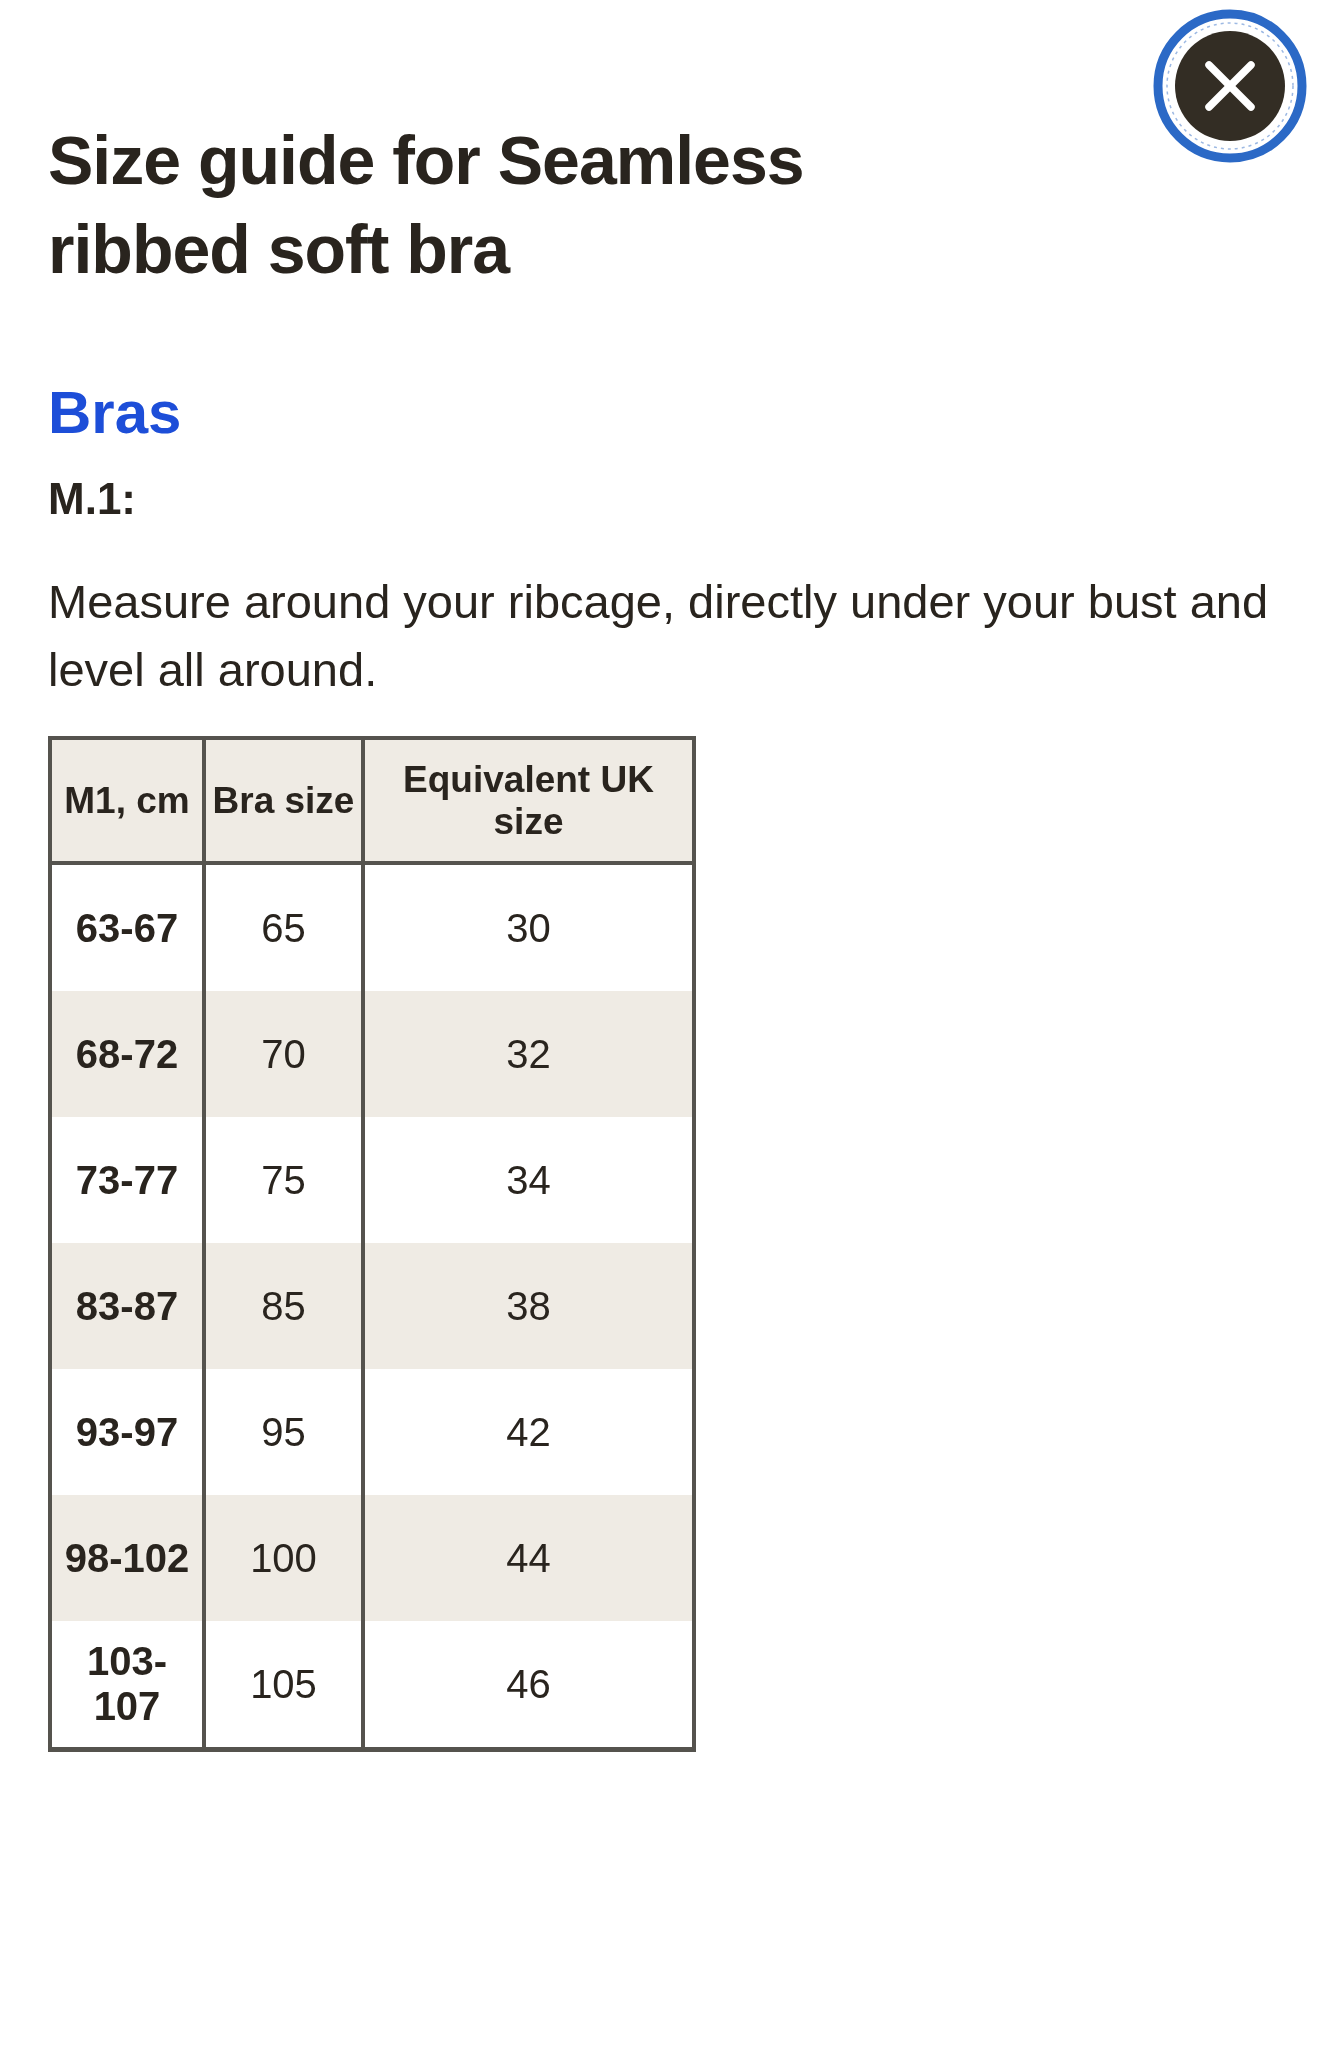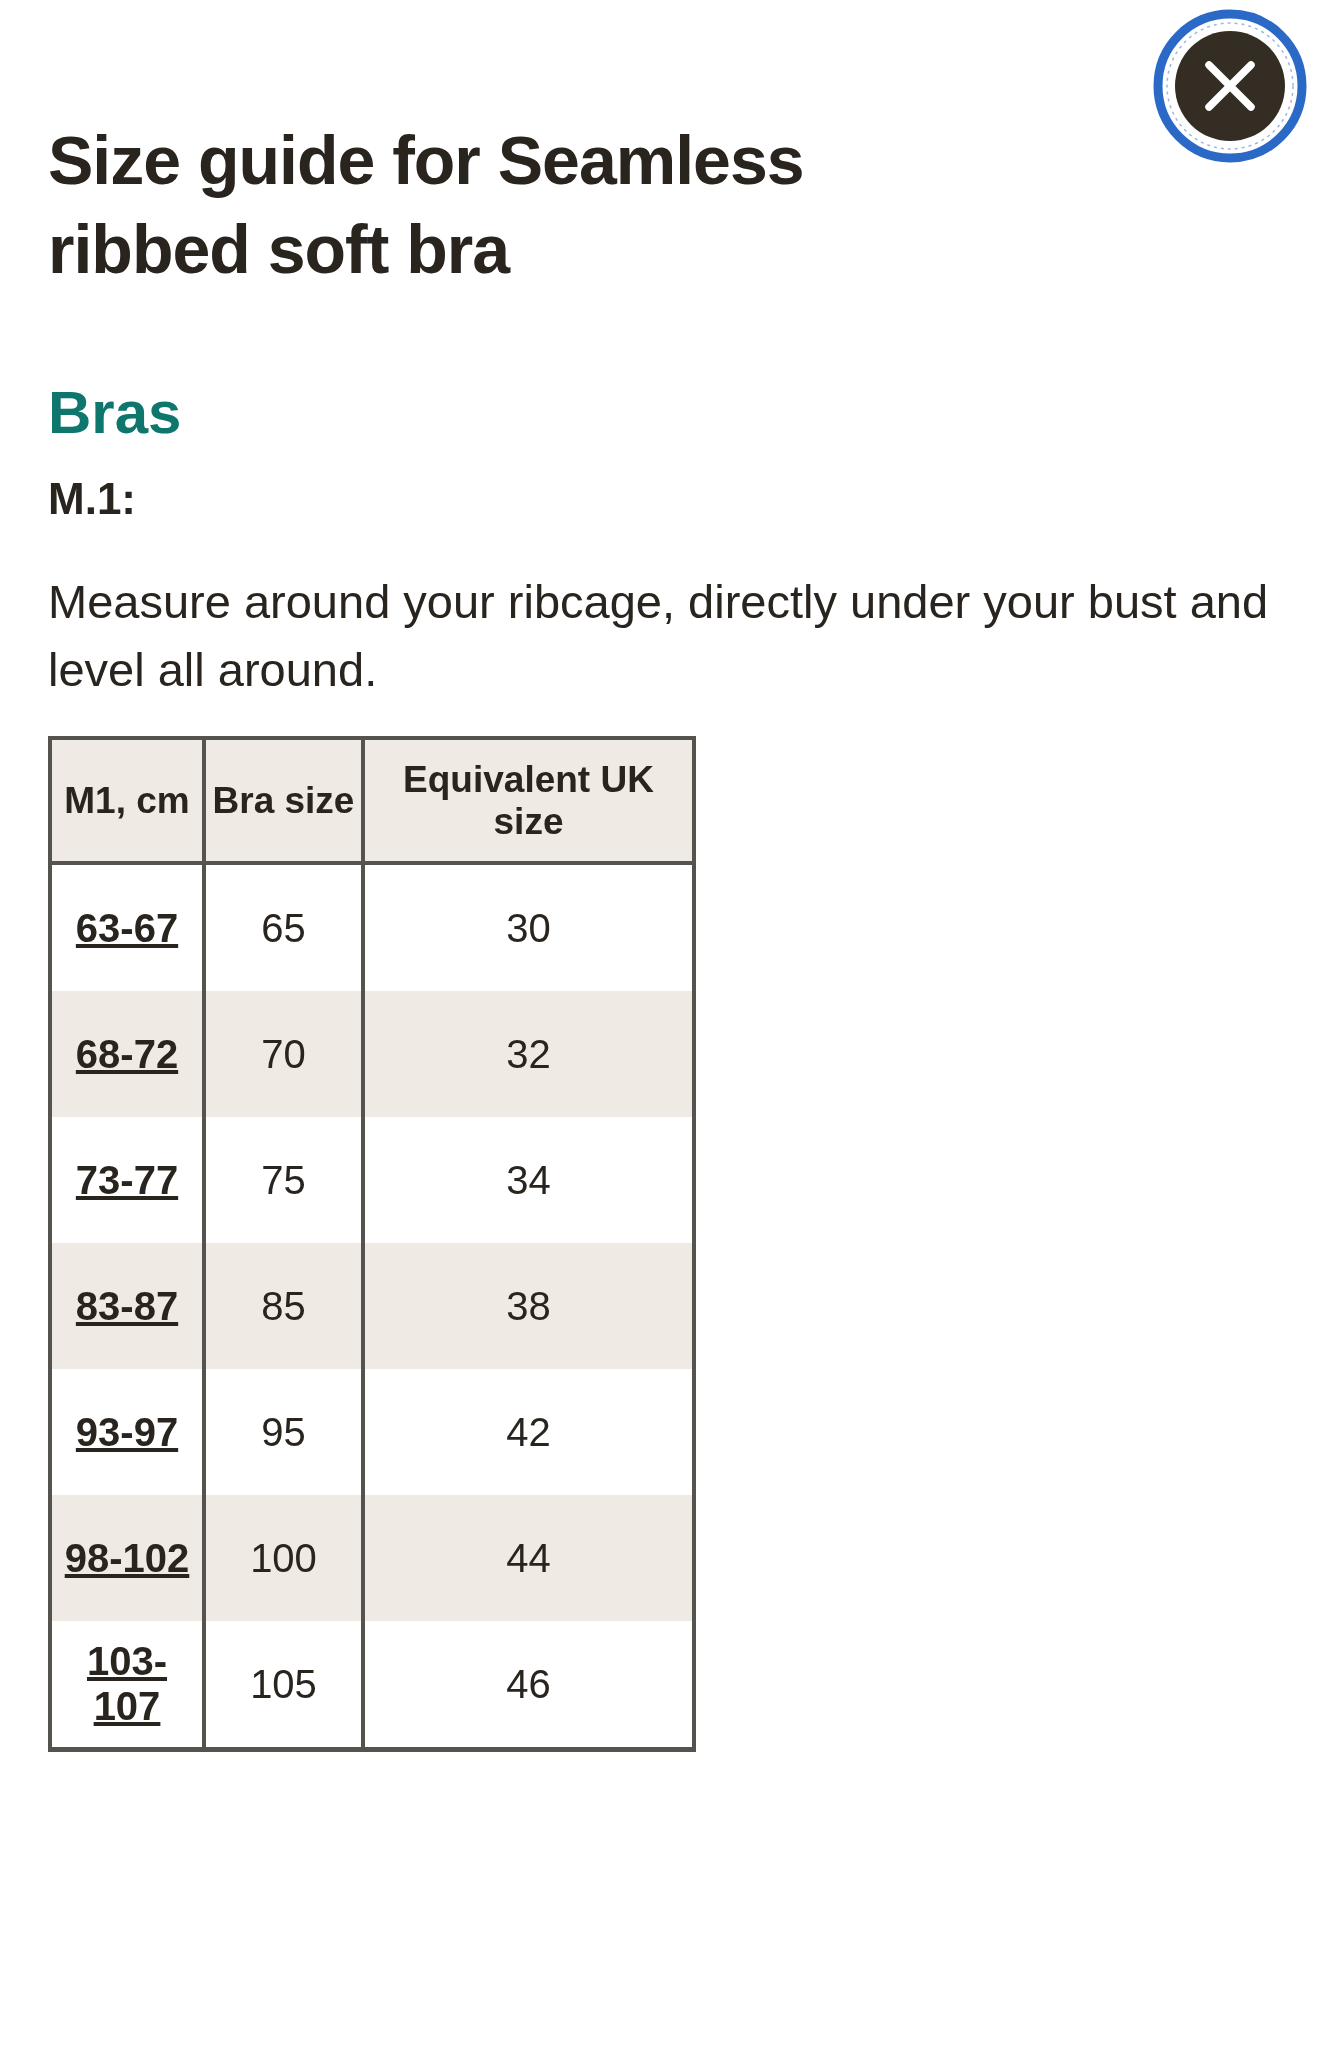--- a/index.html
+++ b/index.html
@@ -39,21 +39,21 @@
     line-height: 89px;
     font-weight: 700;
     letter-spacing: -1px;
     color: #29241e;
   }
   .section-heading {
     margin: 86px 0 0 0;
     font-size: 60px;
     line-height: 66px;
     font-weight: 700;
-    color: #0f766e;
+    color: #1d4ed8;
   }
   .measure-label {
     margin: 28px 0 0 0;
     font-size: 44px;
     line-height: 50px;
     font-weight: 700;
     color: #29241e;
   }
   .measure-desc {
     margin: 44px 0 14px 0;
@@ -96,21 +96,20 @@
     background: #ffffff;
   }
   table.size-table tbody tr:nth-child(even) td {
     background: #efebe4;
   }
   table.size-table tbody tr:last-child td {
     border-bottom: 5px solid #55534e;
   }
   table.size-table tbody td:first-child {
     font-weight: 700;
-    text-decoration: underline;
   }
 </style>
 </head>
 <body>
 
 <div class="page">
 
   <button class="close-btn" aria-label="Close">
     <svg width="154" height="154" viewBox="0 0 154 154">
       <circle cx="77" cy="77" r="72" fill="#ffffff" stroke="#2b69c6" stroke-width="9"></circle>

